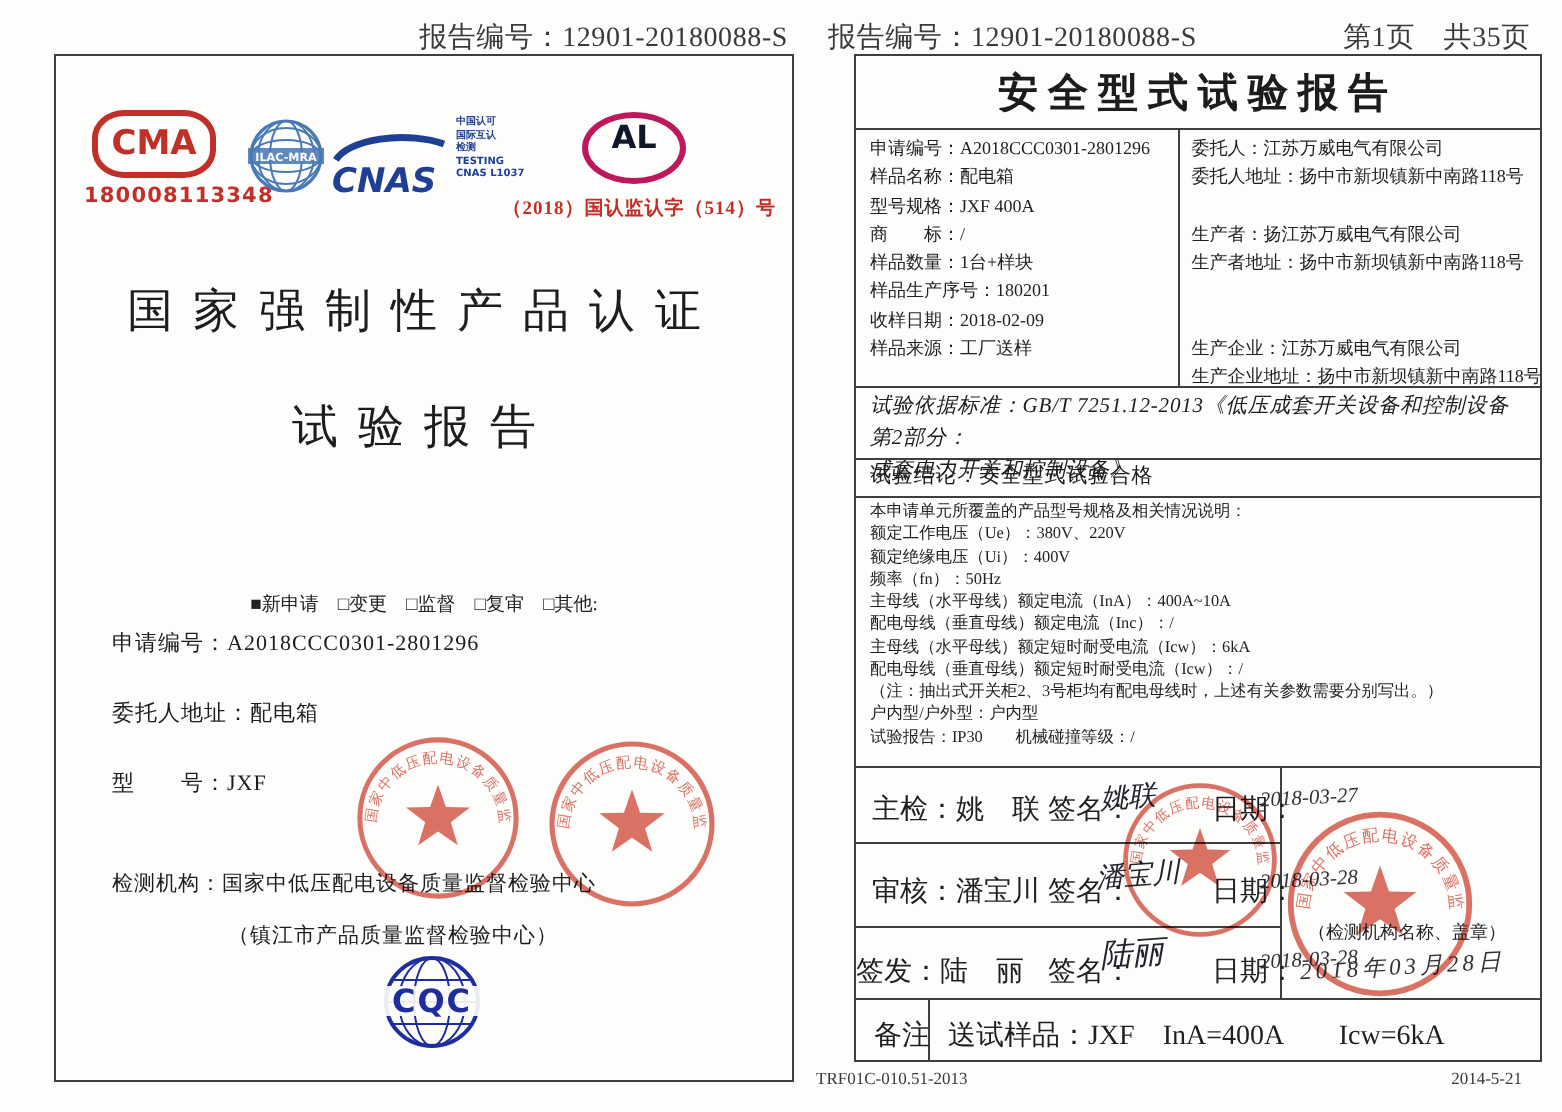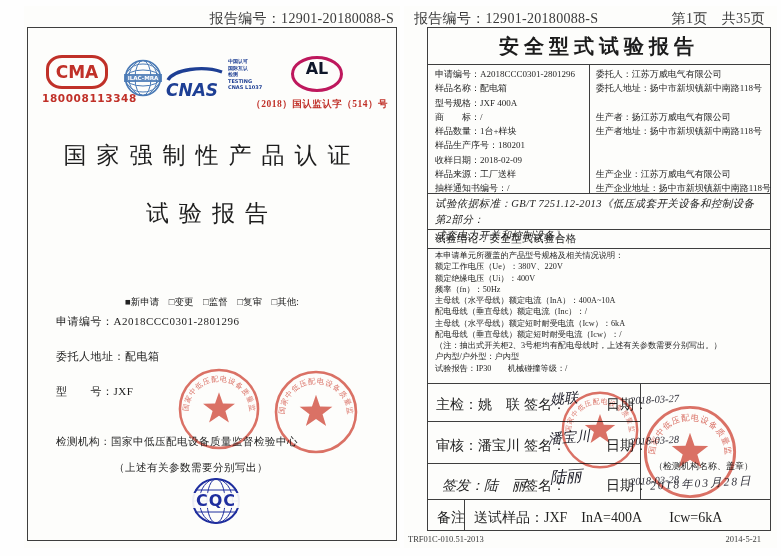--- a/index.html
+++ b/index.html
@@ -101,21 +101,21 @@
       <div class="abs lp-field" style="left:28px;top:321px;">
         <span>委托人地址：</span><span>配电箱</span>
       </div>
       <div class="abs lp-field" style="left:28px;top:356px;">
         <span>型　　号：</span><span>JXF</span>
       </div>
 
       <div class="abs lp-field" style="left:28px;top:407px;font-size:10.5px;">
         <span>检测机构：</span><span>国家中低压配电设备质量监督检验中心</span>
       </div>
-      <div class="abs lp-field" style="left:86px;top:433px;font-size:10.5px;">（上述有关参数需要分别写出）</div>
+      <div class="abs lp-field" style="left:86px;top:433px;font-size:10.5px;">（镇江市产品质量监督检验中心）</div>
 
       <svg class="abs" style="left:158px;top:448px;" width="60" height="50" viewBox="0 0 60 50">
         <ellipse cx="30" cy="25" rx="23" ry="22" fill="none" stroke="#1f2e9e" stroke-width="2"></ellipse>
         <ellipse cx="30" cy="25" rx="9" ry="22" fill="none" stroke="#1f2e9e" stroke-width="1"></ellipse>
         <ellipse cx="30" cy="25" rx="16.5" ry="22" fill="none" stroke="#1f2e9e" stroke-width="1"></ellipse>
         <line x1="9" y1="14" x2="51" y2="14" stroke="#1f2e9e" stroke-width="1"></line>
         <line x1="7" y1="25" x2="53" y2="25" stroke="#1f2e9e" stroke-width="1"></line>
         <line x1="9" y1="36" x2="51" y2="36" stroke="#1f2e9e" stroke-width="1"></line>
         <rect x="4" y="17" width="52" height="15" fill="#fdfdfb" opacity=".92"></rect>
         <text x="30" y="30" text-anchor="middle" font-family="DejaVu Sans,sans-serif" font-size="16" font-weight="bold" fill="#1f2e9e" letter-spacing="1">CQC</text>
@@ -144,21 +144,20 @@
         <div class="vline" style="left:47%;top:0;bottom:0;"></div>
         <div class="abs" style="left:7px;top:2px;">
           <div class="info-line">申请编号：A2018CCC0301-2801296</div>
           <div class="info-line">样品名称：配电箱</div>
           <div class="info-line">型号规格：JXF 400A</div>
           <div class="info-line">商　　标：/</div>
           <div class="info-line">样品数量：1台+样块</div>
           <div class="info-line">样品生产序号：180201</div>
           <div class="info-line">收样日期：2018-02-09</div>
           <div class="info-line">样品来源：工厂送样</div>
-          <div class="info-line">抽样通知书编号：/</div>
         </div>
         <div class="abs" style="left:calc(47% + 7px);top:2px;right:2px;">
           <div class="info-line" style="min-height:14.3px;">委托人：江苏万威电气有限公司</div>
           <div class="info-line" style="min-height:14.3px;">委托人地址：扬中市新坝镇新中南路118号</div>
           <div class="info-line" style="min-height:14.3px;"></div>
           <div class="info-line" style="min-height:14.3px;">生产者：扬江苏万威电气有限公司</div>
           <div class="info-line" style="min-height:14.3px;">生产者地址：扬中市新坝镇新中南路118号</div>
           <div class="info-line" style="min-height:14.3px;"></div>
           <div class="info-line" style="min-height:14.3px;"></div>
           <div class="info-line" style="min-height:14.3px;">生产企业：江苏万威电气有限公司</div>
@@ -203,21 +202,21 @@
         <div class="abs script" style="left:122px;top:6px;">姚联</div>
         <div class="abs sig-print" style="left:178px;top:12px;">日期：</div>
         <div class="abs script-date" style="left:202px;top:10px;">2018-03-27</div>
 
         <div class="abs sig-print" style="left:8px;top:53px;">审核：潘宝川</div>
         <div class="abs sig-print" style="left:96px;top:53px;">签名：</div>
         <div class="abs script" style="left:120px;top:45px;">潘宝川</div>
         <div class="abs sig-print" style="left:178px;top:53px;">日期：</div>
         <div class="abs script-date" style="left:202px;top:51px;">2018-03-28</div>
 
-        <div class="abs sig-print" style="left:14px;top:93px;font-style:italic;">签发：陆　丽</div>
+        <div class="abs sig-print" style="left:0;top:93px;">签发：陆　丽</div>
         <div class="abs sig-print" style="left:96px;top:93px;">签名：</div>
         <div class="abs script" style="left:122px;top:83px;font-size:16px;">陆丽</div>
         <div class="abs sig-print" style="left:178px;top:93px;">日期：</div>
         <div class="abs script-date" style="left:202px;top:91px;">2018-03-28</div>
 
         <div class="abs sig-print" style="left:calc(62% + 14px);top:76px;font-size:9px;">（检测机构名称、盖章）</div>
         <div class="abs script-date" style="left:calc(62% + 10px);top:92px;font-size:11.5px;letter-spacing:2px;">2018年03月28日</div>
       </div>
 
       <div class="trow" style="top:471px;height:31px;">

